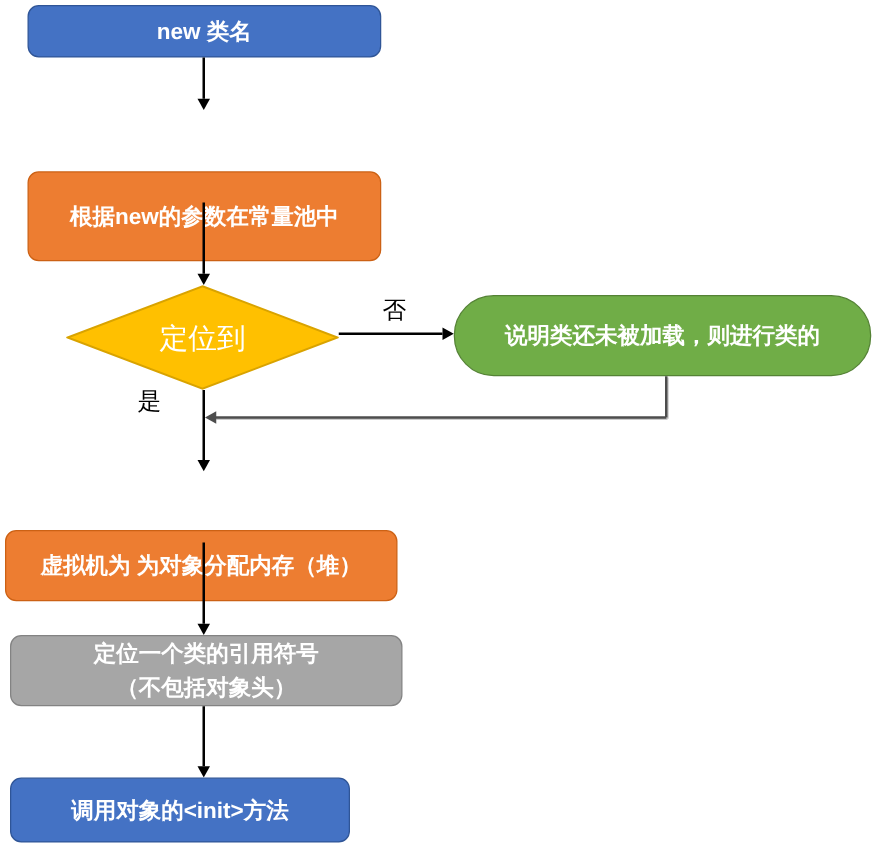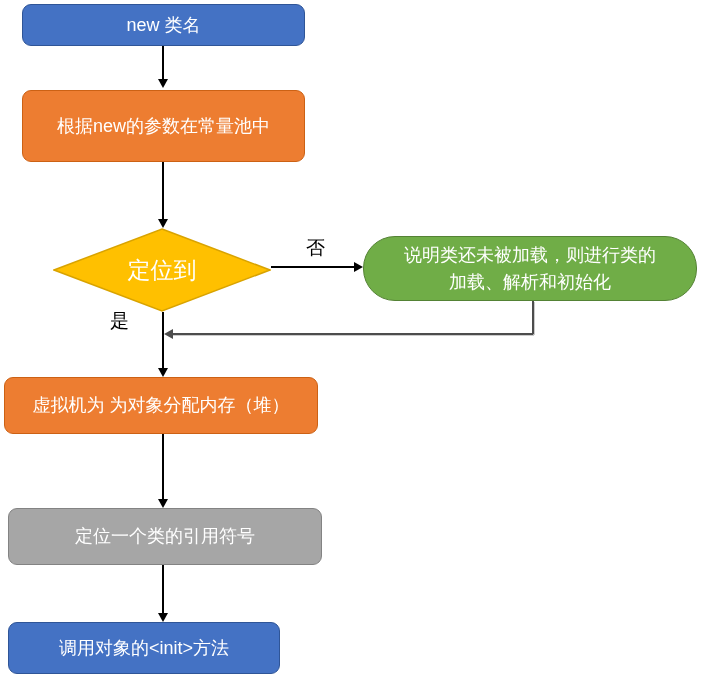--- a/index.html
+++ b/index.html
@@ -15,24 +15,25 @@
     position: absolute;
     box-sizing: border-box;
     display: flex;
     flex-direction: column;
     align-items: center;
     justify-content: center;
     text-align: right;
     color: var(--node-text, #ffffff);
     font-size: 18px;
     line-height: 27px;
+    font-weight: bold;
   }
   .rect { border-radius: 9px; border: 1.5px solid transparent; }
   .blue   { background: var(--blue-fill,   #4472C4); border-color: var(--blue-border,   #2F5597); }
-  .orange { background: var(--orange-fill, #ED7D31); border-color: var(--orange-border, #CC6114); }
+  .orange { background: var(--orange-fill, #ED7D31); border-color: var(--orange-border, #CC6114); margin-top: 47px; }
   .green  { background: var(--green-fill,  #70AD47); border-color: var(--green-border,  #548235); }
   .gray   { background: var(--gray-fill,   #A6A6A6); border-color: var(--gray-border,   #838383); }
 
   
   .n-start    { left: 22px;  top: 4px;   width: 283px; height: 42px; }
   .n-locate   { left: 22px;  top: 90px;  width: 283px; height: 72px; }
   .n-load     { left: 363px; top: 236px; width: 334px; height: 65px; border-radius: 32px; }
   .n-alloc    { left: 4px;   top: 377px; width: 314px; height: 57px; }
   .n-zero     { left: 8px;   top: 508px; width: 314px; height: 57px; }
   .n-init     { left: 8px;   top: 622px; width: 272px; height: 52px; }
@@ -101,40 +102,40 @@
     </svg>
     <div class="diamond-label">定位到</div>
   </div>
 
   <span class="edge-label lbl-no">否</span>
   <div class="hline l3"></div>
   <div class="ah ah-right h3"></div>
 
   <div class="node rect green n-load">
     <span>说明类还未被加载，则进行类的</span>
-    <span>加载、解析和初始化</span>
   </div>
 
   <div class="vline ret l4"></div>
   <div class="hline ret l5"></div>
   <div class="ah ah-left h5"></div>
 
   <span class="edge-label lbl-yes">是</span>
   <div class="vline l6"></div>
   <div class="ah ah-down h6"></div>
 
   <div class="node rect orange n-alloc">
     <span>虚拟机为 为对象分配内存（堆）</span>
   </div>
 
   <div class="vline l7"></div>
   <div class="ah ah-down h7"></div>
 
   <div class="node rect gray n-zero">
     <span>定位一个类的引用符号</span>
+    <span>（不包括对象头）</span>
   </div>
 
   <div class="vline l8"></div>
   <div class="ah ah-down h8"></div>
 
   <div class="node rect blue n-init">
     <span>调用对象的&lt;init&gt;方法</span>
   </div>
 
 </div>

